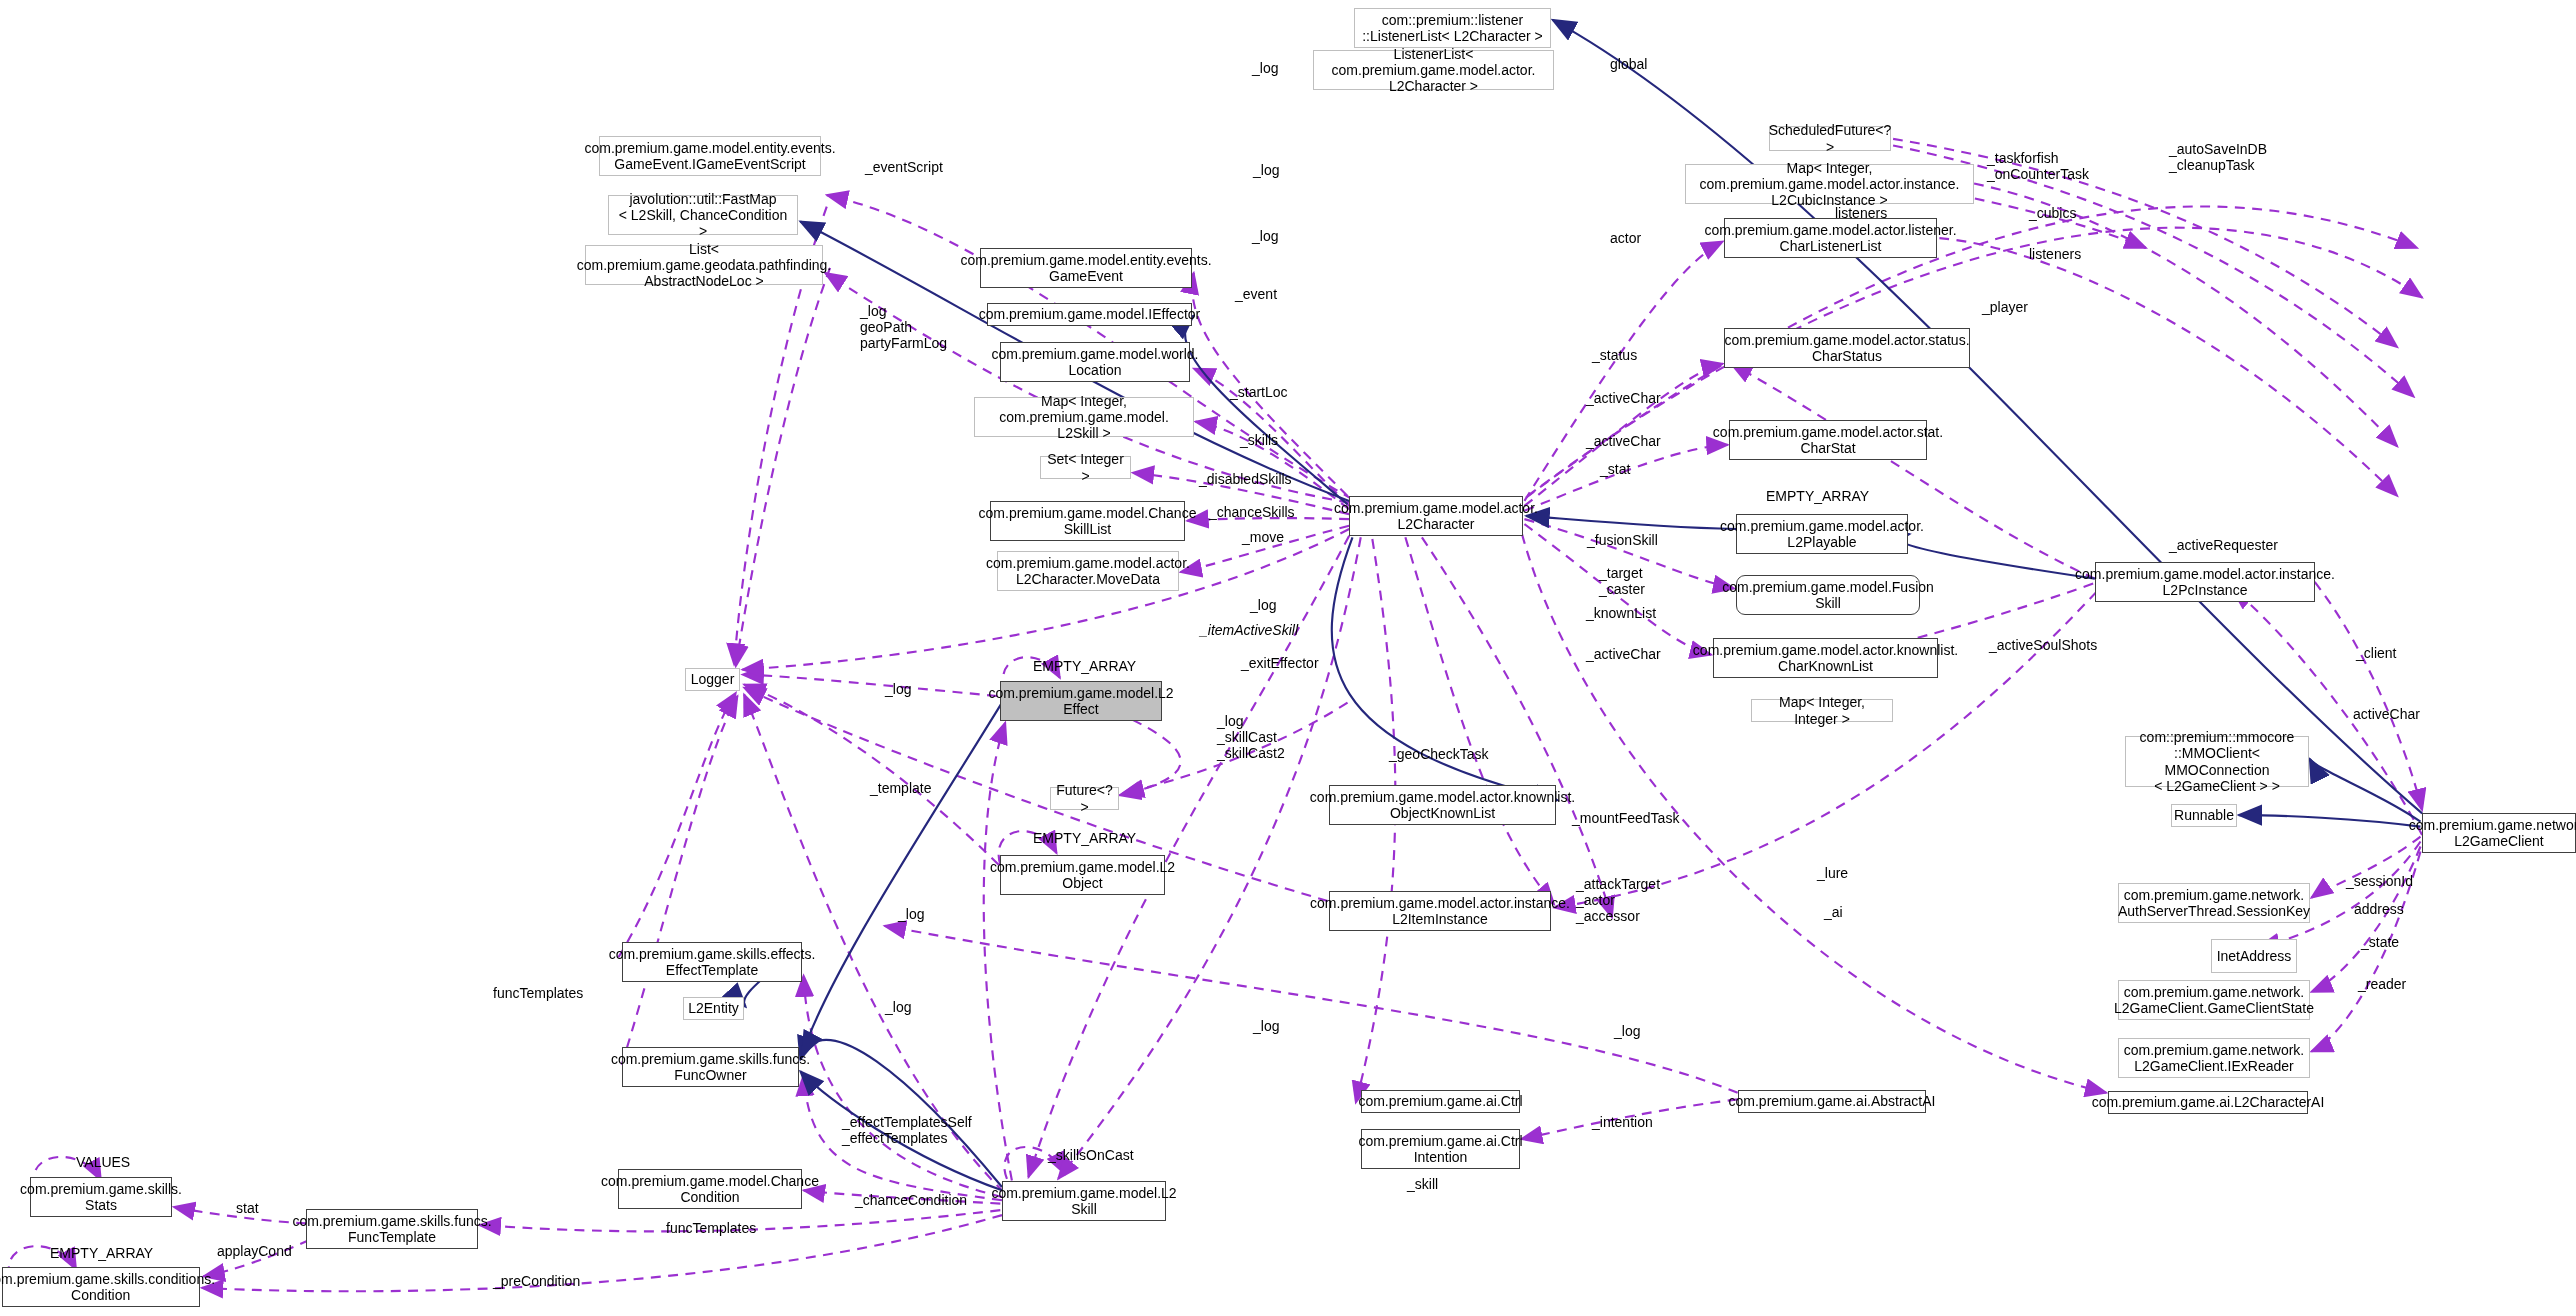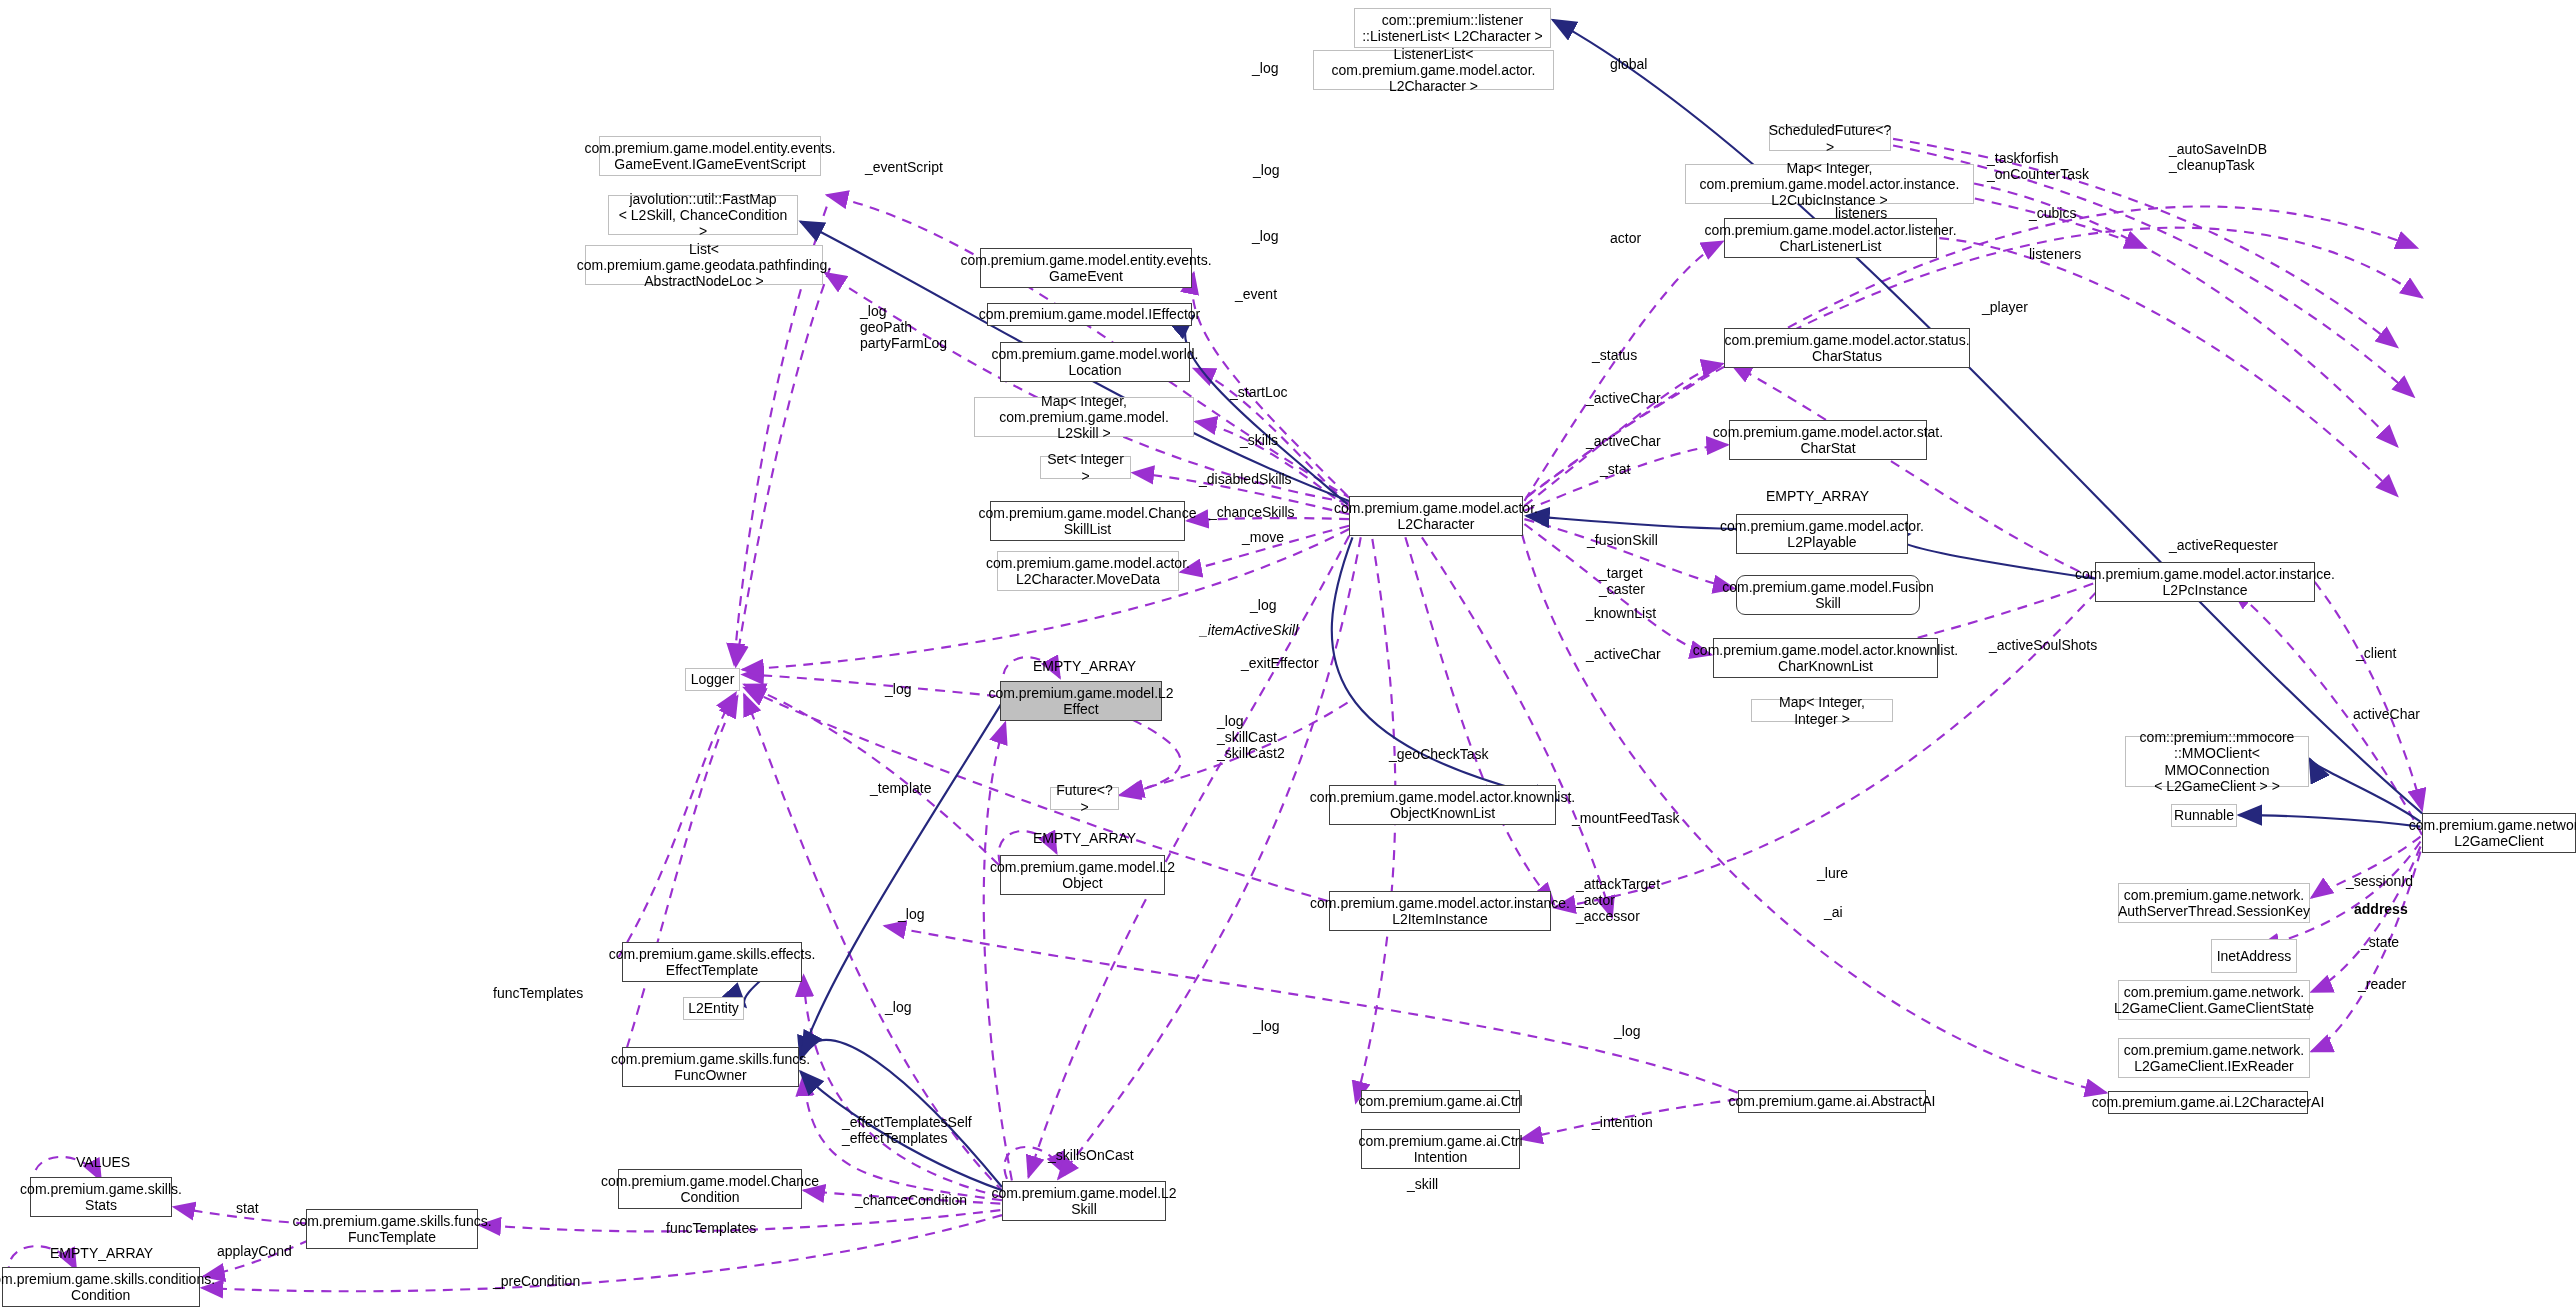--- a/index.html
+++ b/index.html
@@ -281,21 +281,21 @@
       <div class="edgelabel" style="left: 870px; top: 780px;">_template</div>
       <div class="edgelabel" style="left: 1033px; top: 830px;">EMPTY_ARRAY</div>
       <div class="edgelabel" style="left: 1572px; top: 810px;">_mountFeedTask</div>
       <div class="edgelabel" style="left: 1817px; top: 865px;">_lure</div>
       <div class="edgelabel" style="left: 2346px; top: 873px;">_sessionId</div>
       <div class="edgelabel" style="left: 1576px; top: 876px;">_attackTarget
 _actor
 _accessor</div>
       <div class="edgelabel" style="left: 1824px; top: 904px;">_ai</div>
       <div class="edgelabel" style="left: 898px; top: 906px;">_log</div>
-      <div class="edgelabel" style="left: 2354px; top: 901px; font-weight: bold;">address</div>
+      <div class="edgelabel" style="left: 2354px; top: 901px;">address</div>
       <div class="edgelabel" style="left: 2361px; top: 934px;">_state</div>
       <div class="edgelabel" style="left: 2358px; top: 976px;">_reader</div>
       <div class="edgelabel" style="left: 493px; top: 985px;">funcTemplates</div>
       <div class="edgelabel" style="left: 885px; top: 999px;">_log</div>
       <div class="edgelabel" style="left: 1253px; top: 1018px;">_log</div>
       <div class="edgelabel" style="left: 1614px; top: 1023px;">_log</div>
       <div class="edgelabel" style="left: 1592px; top: 1114px;">_intention</div>
       <div class="edgelabel" style="left: 842px; top: 1114px;">_effectTemplatesSelf
 _effectTemplates</div>
       <div class="edgelabel" style="left: 1048px; top: 1147px;">_skillsOnCast</div>

